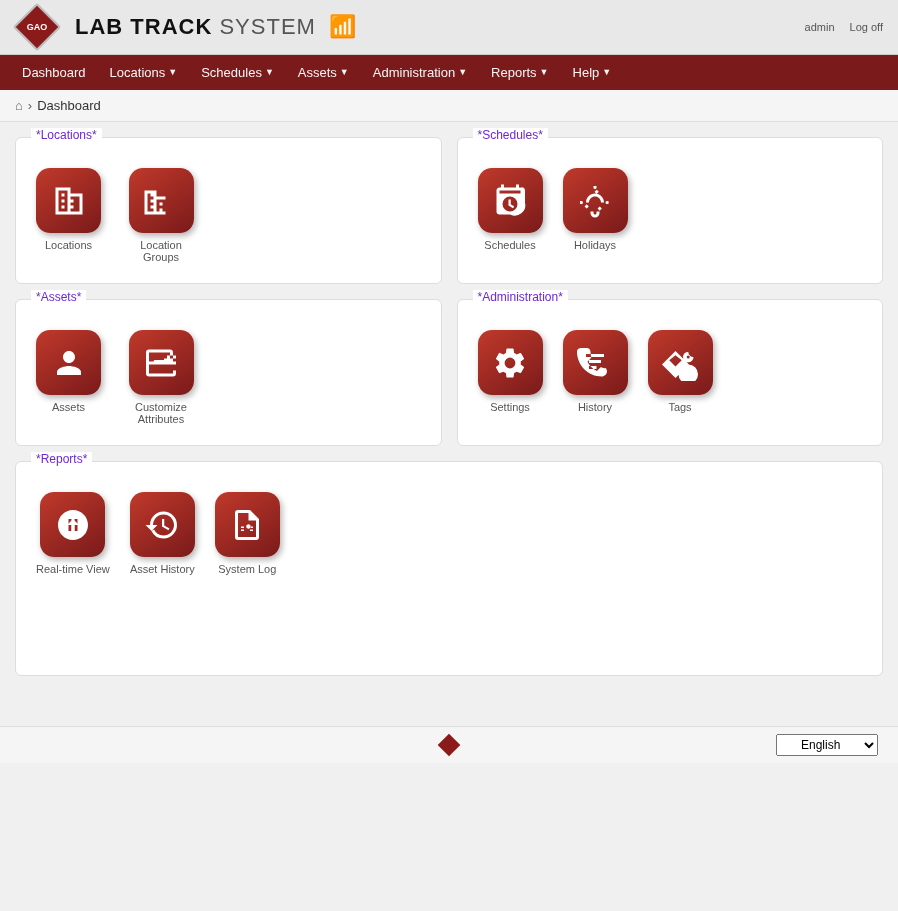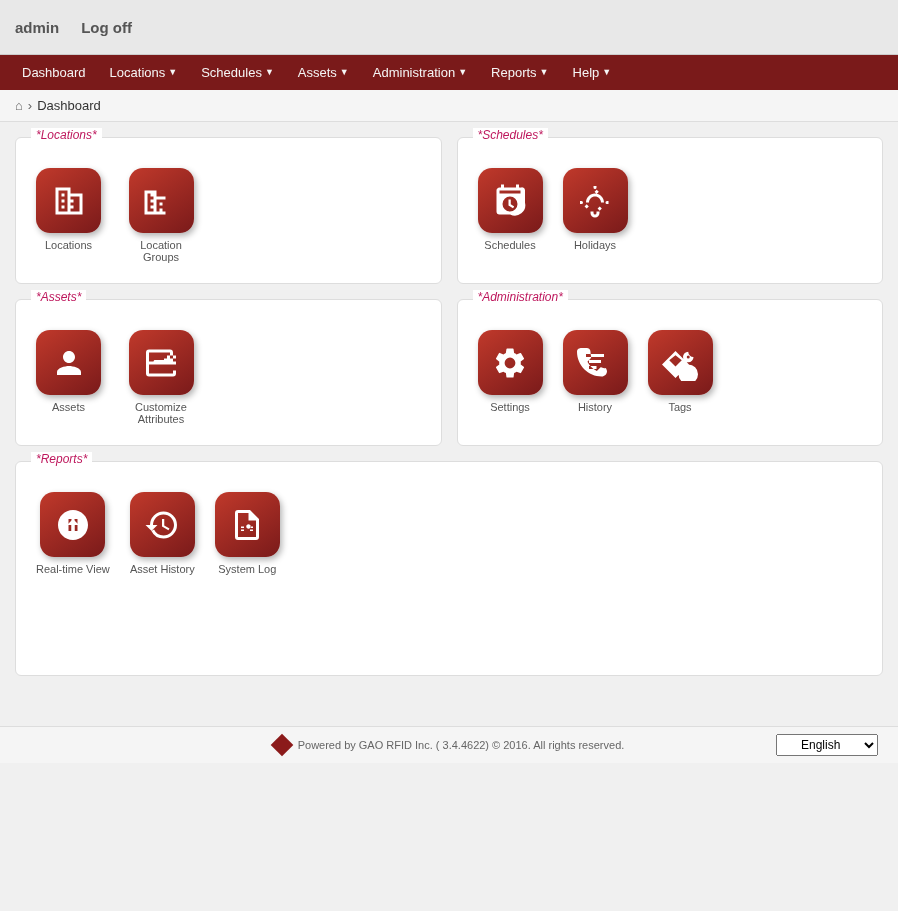--- a/index.html
+++ b/index.html
@@ -1,60 +1,70 @@
 <!DOCTYPE html>
 <html><head>
   <meta charset="utf-8">
   <style>
     * { box-sizing: border-box; margin: 0; padding: 0; }
     body { font-family: Arial, sans-serif; font-size: 13px; background: #f0f0f0; color: #333; min-height: 911px; }
 
     
     .header { background: #e8e8e8; border-bottom: 1px solid #ccc; display: flex; align-items: center; justify-content: space-between; padding: 0 15px; height: 55px; }
     .logo-area { display: flex; align-items: center; gap: 10px; }
-    .header-user { display: flex; gap: 22px; color: #555; font-size: 15px; font-weight: bold; }
+    .header-user { display: flex; gap: 15px; color: #555; font-size: 11px; }
     .header-user a { color: #555; text-decoration: none; }
 
     
     .navbar { background: #7a1a1a; display: flex; align-items: center; padding: 0 10px; height: 35px; }
     .navbar a { color: #f5f5f5; text-decoration: none; font-size: 13px; padding: 0 12px; line-height: 35px; display: inline-flex; align-items: center; gap: 3px; }
     .navbar a .caret { font-size: 9px; }
 
     
     .breadcrumb { padding: 8px 15px; display: flex; align-items: center; gap: 5px; font-size: 13px; background: #f5f5f5; border-bottom: 1px solid #ddd; }
     .breadcrumb .separator { color: #666; }
     .breadcrumb .current { color: #333; }
 
     
     .main { padding: 15px; }
 
     
     .panels-row { display: flex; gap: 15px; margin-bottom: 15px; }
     .panel { background: white; border: 1px solid #ddd; border-radius: 6px; padding: 15px 20px 20px; position: relative; }
-    .panel-title { position: absolute; top: -10px; left: 15px; background: white; padding: 0 5px; color: #be185d; font-size: 12px; font-style: italic; }
+    .panel-title { position: absolute; top: -10px; left: 15px; background: white; padding: 0 5px; color: #6d28d9; font-size: 12px; }
     .panel-left { flex: 1; }
     .panel-right { flex: 1; }
 
     .icons-grid { display: flex; gap: 20px; padding-top: 15px; flex-wrap: wrap; }
     .icon-item { display: flex; flex-direction: column; align-items: center; gap: 6px; cursor: pointer; }
     .icon-box { width: 65px; height: 65px; background: linear-gradient(145deg, #c0392b, #7a1a1a); border-radius: 14px; display: flex; align-items: center; justify-content: center; color: white; font-size: 28px; box-shadow: 2px 3px 6px rgba(0,0,0,0.3); }
     .icon-label { font-size: 11px; color: #555; text-align: center; max-width: 80px; }
 
     
     .footer { text-align: center; padding: 10px; font-size: 11px; color: #666; background: #f5f5f5; border-top: 1px solid #ddd; position: relative; margin-top: 20px; display: flex; align-items: center; justify-content: center; gap: 8px; }
     .lang-select { position: absolute; right: 20px; top: 50%; transform: translateY(-50%); }
     .lang-select select { font-size: 12px; padding: 2px 20px; }
 
     
     .icon-svg { width: 36px; height: 36px; fill: white; }
   </style>
 </head>
 <body>
 
 <div class="header">
+  <div class="logo-area">
+    <div style="position:relative; width:44px; height:44px; margin-right:6px;">
+      <div style="width:34px; height:34px; background:#8b1a1a; transform:rotate(45deg); position:absolute; top:5px; left:5px; border:2px solid #bbb; border-radius:2px;"></div>
+      <div style="position:absolute; top:0; left:0; width:44px; height:44px; display:flex; align-items:center; justify-content:center; color:white; font-size:9px; font-weight:bold;">GAO</div>
+    </div>
+    <span style="font-size:22px; font-weight:bold; color:#111; letter-spacing:1px;">
+      <span style="font-weight:900;">LAB TRACK</span><span style="font-weight:400; color:#555;"> SYSTEM</span>
+    </span>
+    <span style="color:#8b1a1a; font-size:22px; margin-left:3px;">📶</span>
+  </div>
   <div class="header-user">
     <span>admin</span>
     <a>Log off</a>
   </div>
 </div>
 
 <div class="navbar">
   <a>Dashboard</a>
   <a>
     <span>Locations</span>
@@ -224,19 +234,18 @@
       </div>
 
       <div style="height:80px;"></div>
     </div>
   </div>
 
 </div>
 
 <div class="footer">
   <div style="width:16px; height:16px; background:#8b1a1a; transform:rotate(45deg); display:inline-block;"></div>
-  <span>Powered by GAO RFID Inc. ( 3.4.4622) © 2016. All rights reserved.</span>
   <div class="lang-select">
     <select>
       <option>English</option>
     </select>
   </div>
 </div>
 
 </body></html>

